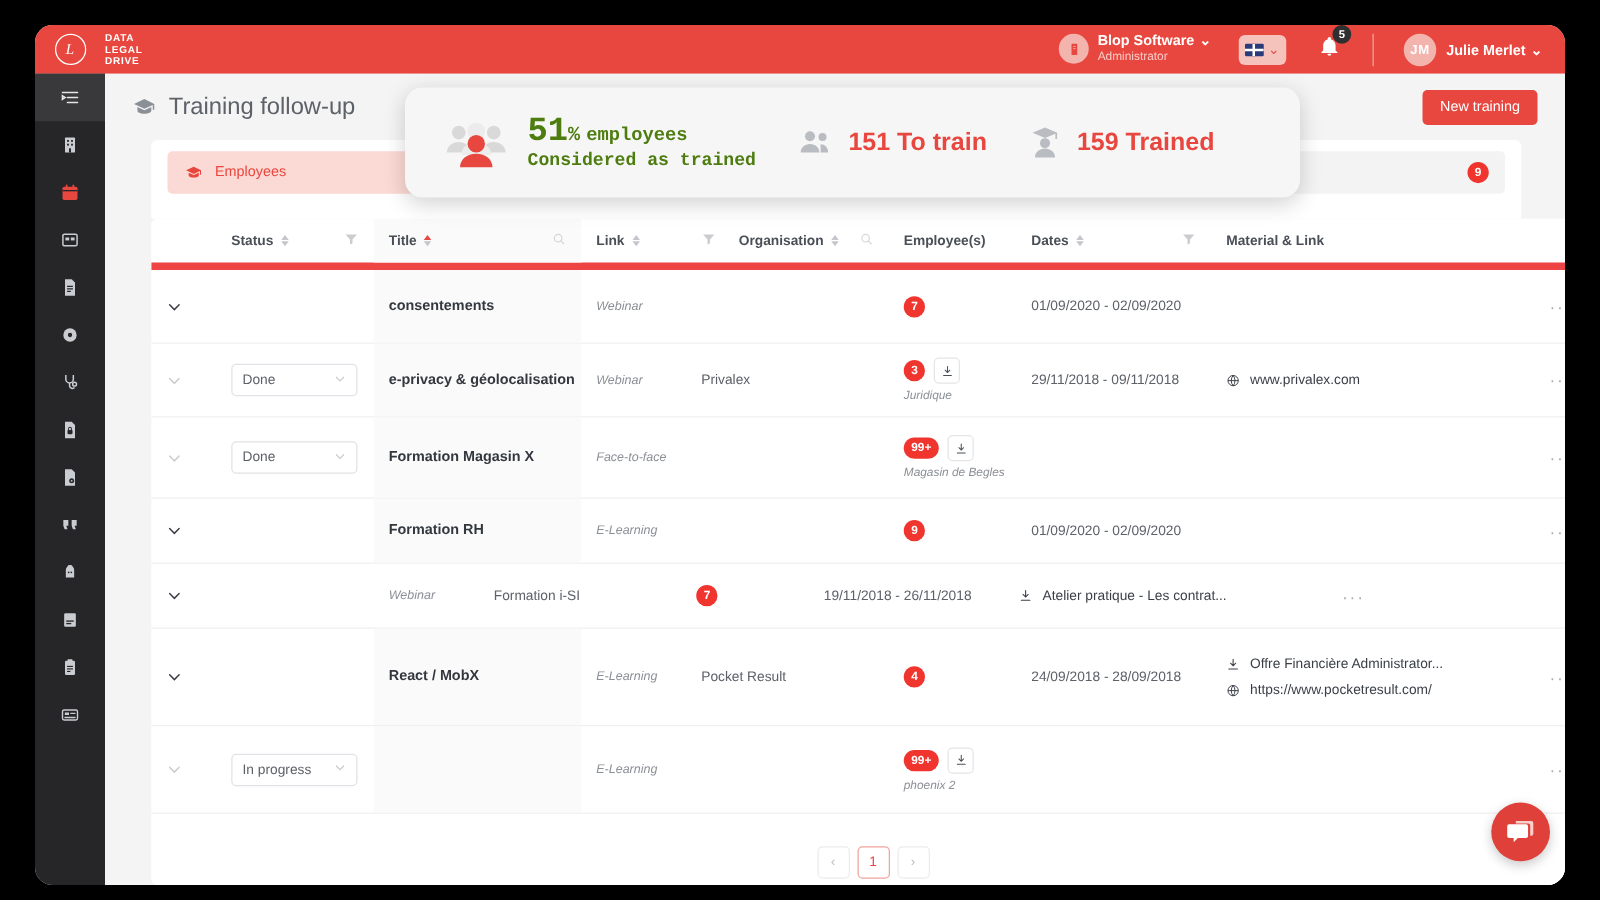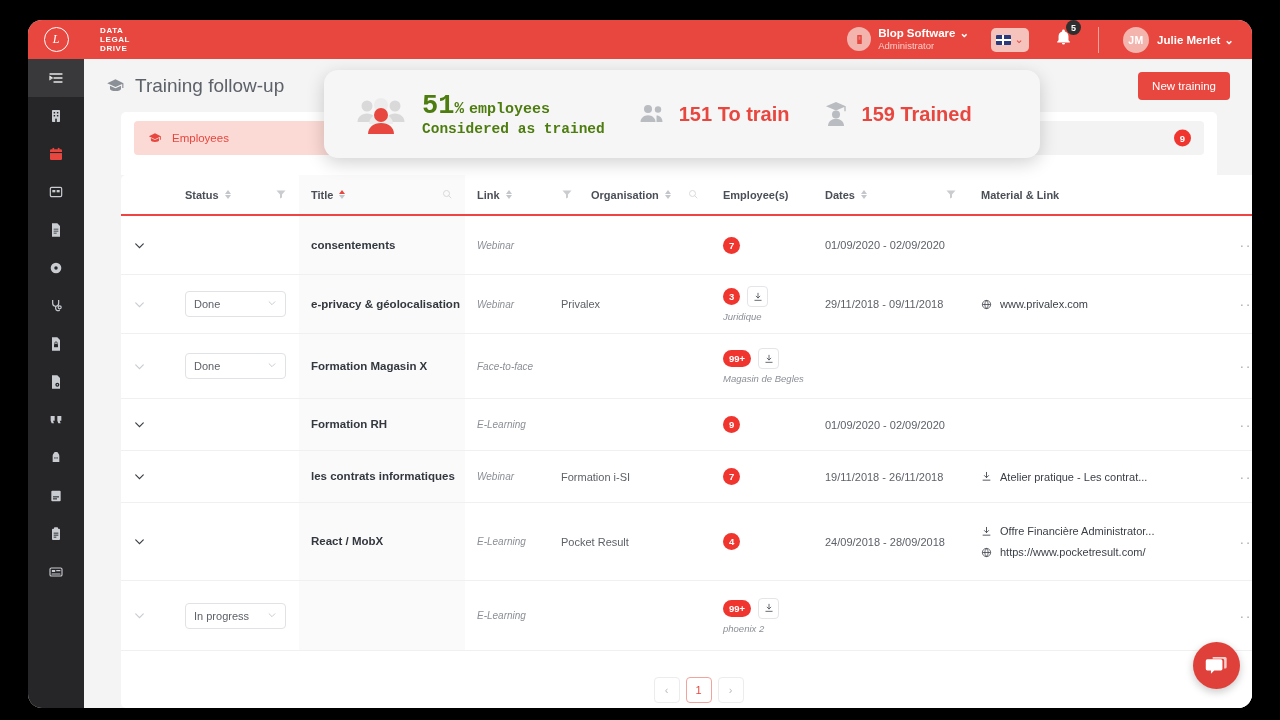--- a/index.html
+++ b/index.html
@@ -18,21 +18,21 @@
   .topbar {
     position: absolute; left: 0; top: 0; width: 1224px; height: 39px;
     background: #e8473f; display: flex; align-items: center;
   }
   .logo-wrap { width: 56px; display: flex; justify-content: center; align-items: center; }
   .logo-circle {
     width: 25px; height: 25px; border-radius: 50%;
     border: 1.6px solid #fff; display: flex; align-items: center; justify-content: center;
     color: #fff; font-size: 12px; font-style: italic; font-family: "Liberation Serif", serif;
   }
-  .logo-text { color: #fff; font-size: 8px; font-weight: bold; line-height: 9px; letter-spacing: .6px; margin-left: 16px; }
+  .logo-text { color: #fff; font-size: 8px; font-weight: bold; line-height: 9px; letter-spacing: .6px; margin-left: 0; }
   .topbar-spacer { flex: 1; }
   .org-block { display: flex; align-items: center; gap: 7px; margin-right: 22px; }
   .org-avatar {
     width: 24px; height: 24px; border-radius: 50%;
     background: #f3b4ae; display: flex; align-items: center; justify-content: center;
   }
   .org-avatar svg { width: 11px; height: 11px; }
   .org-names { line-height: 1.15; }
   .org-name { color: #fff; font-size: 11.5px; font-weight: bold; }
   .org-role { color: #f9ccc8; font-size: 9.5px; }
@@ -98,21 +98,21 @@
     font-size: 9.5px; display: flex; align-items: center; justify-content: center; font-weight: bold;
   }
 
   
   .table-card {
     position: absolute; left: 37px; top: 116px; width: 1155px; height: 533px;
     background: #fff; border-radius: 5px; overflow: hidden;
   }
   .tbl { width: 1155px; }
   .trow { display: flex; border-bottom: 1px solid #f0f0f0; }
-  .thead { height: 41px; border-bottom: 2px solid #ef4444; }
+  .thead { height: 41px; border-bottom: 6px solid #ef4444; }
   .thead .cell { font-size: 11px; color: #4a4f57; font-weight: bold; display: flex; align-items: center; }
   .c-exp   { width: 52px; flex: none; }
   .c-status{ width: 126px; flex: none; }
   .c-title { width: 166px; flex: none; background: #fafafa; }
   .c-type  { width: 84px; flex: none; }
   .c-emp   { width: 102px; flex: none; }
   .c-dates { width: 156px; flex: none; justify-content: space-between; }
   .c-mat   { width: 245px; flex: none; }
   .c-more  { width: 64px; flex: none; }
   .cell { padding: 0 0 0 12px; display: flex; align-items: center; }
@@ -618,23 +618,20 @@
             </div>
         </div>
 
         <div class="trow tbody-row" style="min-height:52px">
           <div class="cell c-exp">
             <svg class="chev" viewBox="0 0 24 24" fill="none" stroke="currentColor" stroke-width="2.2">
                 <path d="M5 9l7 7 7-7" stroke-linecap="round"></path>
               </svg>
           </div>
           <div class="cell c-status"></div>
-          <div class="cell c-title">
-              <span class="title-txt">les contrats informatiques</span>
-            </div>
           <div class="cell c-type">
               <span class="type-txt">Webinar</span>
             </div>
           <div class="cell" style="width:162px;flex:none">
               <span class="org-txt">Formation i-SI</span>
             </div>
           <div class="cell c-emp">
             <div class="emp-stack">
                 <div class="emp-line">
                   <span class="emp-badge">7</span>

